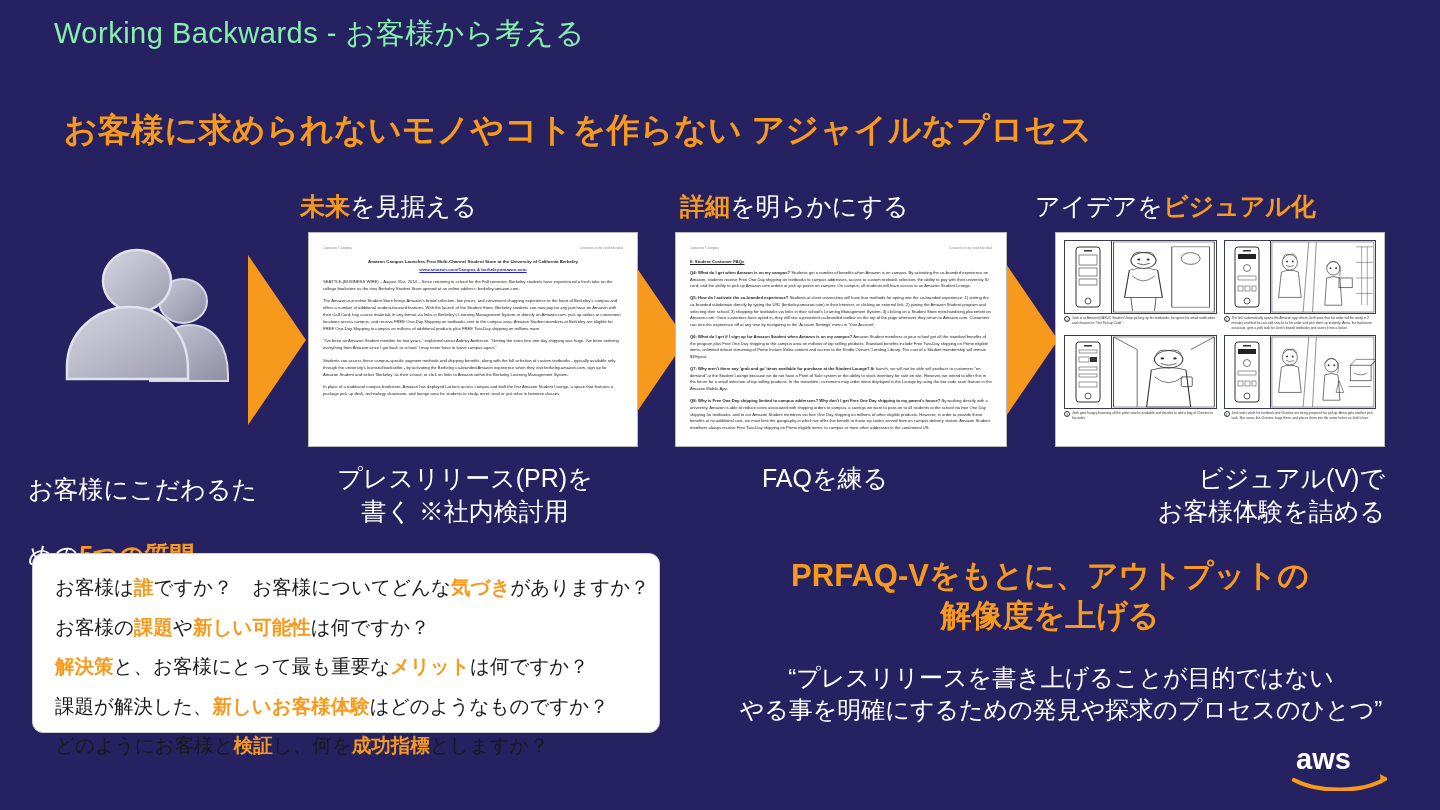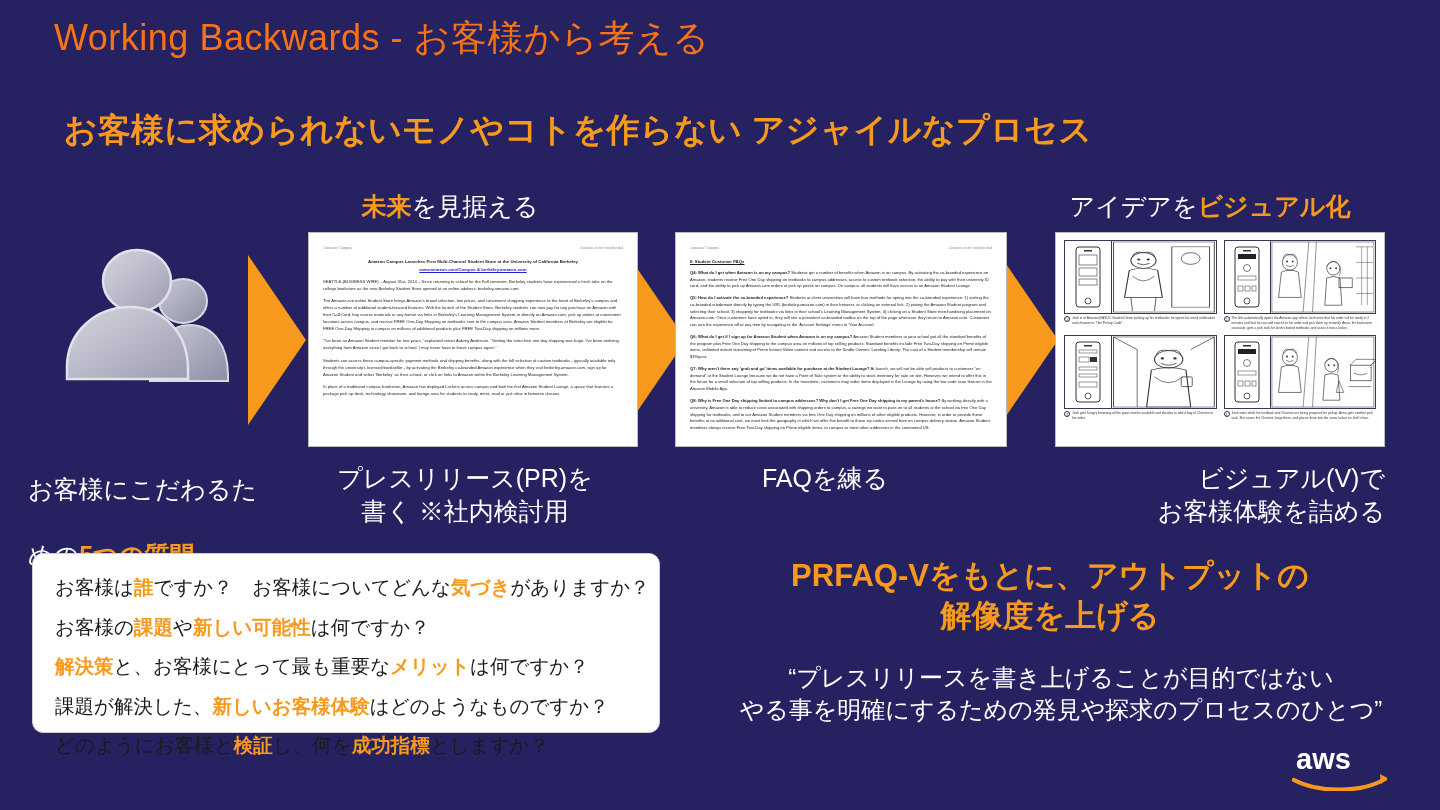--- a/index.html
+++ b/index.html
@@ -7,37 +7,37 @@
     width:1440px; height:810px;
     background:#262261;
     font-family:"Liberation Sans", sans-serif;
     overflow:hidden;
   }
   .slide { position:relative; width:1440px; height:810px; background:#262261; }
 
   
   .slide-title{
     position:absolute; left:54px; top:14px;
-    font-size:36px; font-weight:400; color:#f97316;
+    font-size:29px; font-weight:400; color:#86efac;
     letter-spacing:0.5px; white-space:nowrap;
   }
 
   
   .subtitle{
     position:absolute; left:0; top:108px; width:1156px;
     text-align:center;
     font-size:33px; font-weight:bold; color:#F7991C;
     letter-spacing:0.3px; white-space:nowrap;
   }
 
   
   .col-head{
     position:absolute; top:190px;
     font-size:25px; font-weight:400; color:#ffffff;
-    white-space:nowrap; text-align:center;
+    white-space:nowrap; 
   }
   .col-head .hl{ color:#F7991C; font-weight:bold; }
   #head1{ left:300px; width:300px; }
   #head2{ left:680px; width:300px; }
   #head3{ left:1035px; width:350px; }
 
   
   .people-icon{ position:absolute; left:45px; top:245px; width:190px; height:185px; }
 
   
@@ -157,20 +157,23 @@
 <body>
 
 <div class="slide">
 
   <div class="slide-title">Working Backwards - お客様から考える</div>
 
   <div class="subtitle">お客様に求められないモノやコトを作らない アジャイルなプロセス</div>
 
   <div class="col-head" id="head1">
     <span class="hl">未来</span><span>を見据える</span>
+  </div>
+  <div class="col-head" id="head2">
+    <span class="hl">詳細</span><span>を明らかにする</span>
   </div>
   <div class="col-head" id="head3">
     <span>アイデアを</span><span class="hl">ビジュアル化</span>
   </div>
 
   <svg class="people-icon" viewBox="0 0 190 185">
     <defs>
       <linearGradient id="gp" x1="0" y1="0" x2="1" y2="1">
         <stop offset="0%" stop-color="#d5d5e0"></stop>
         <stop offset="55%" stop-color="#b6b6c6"></stop>

